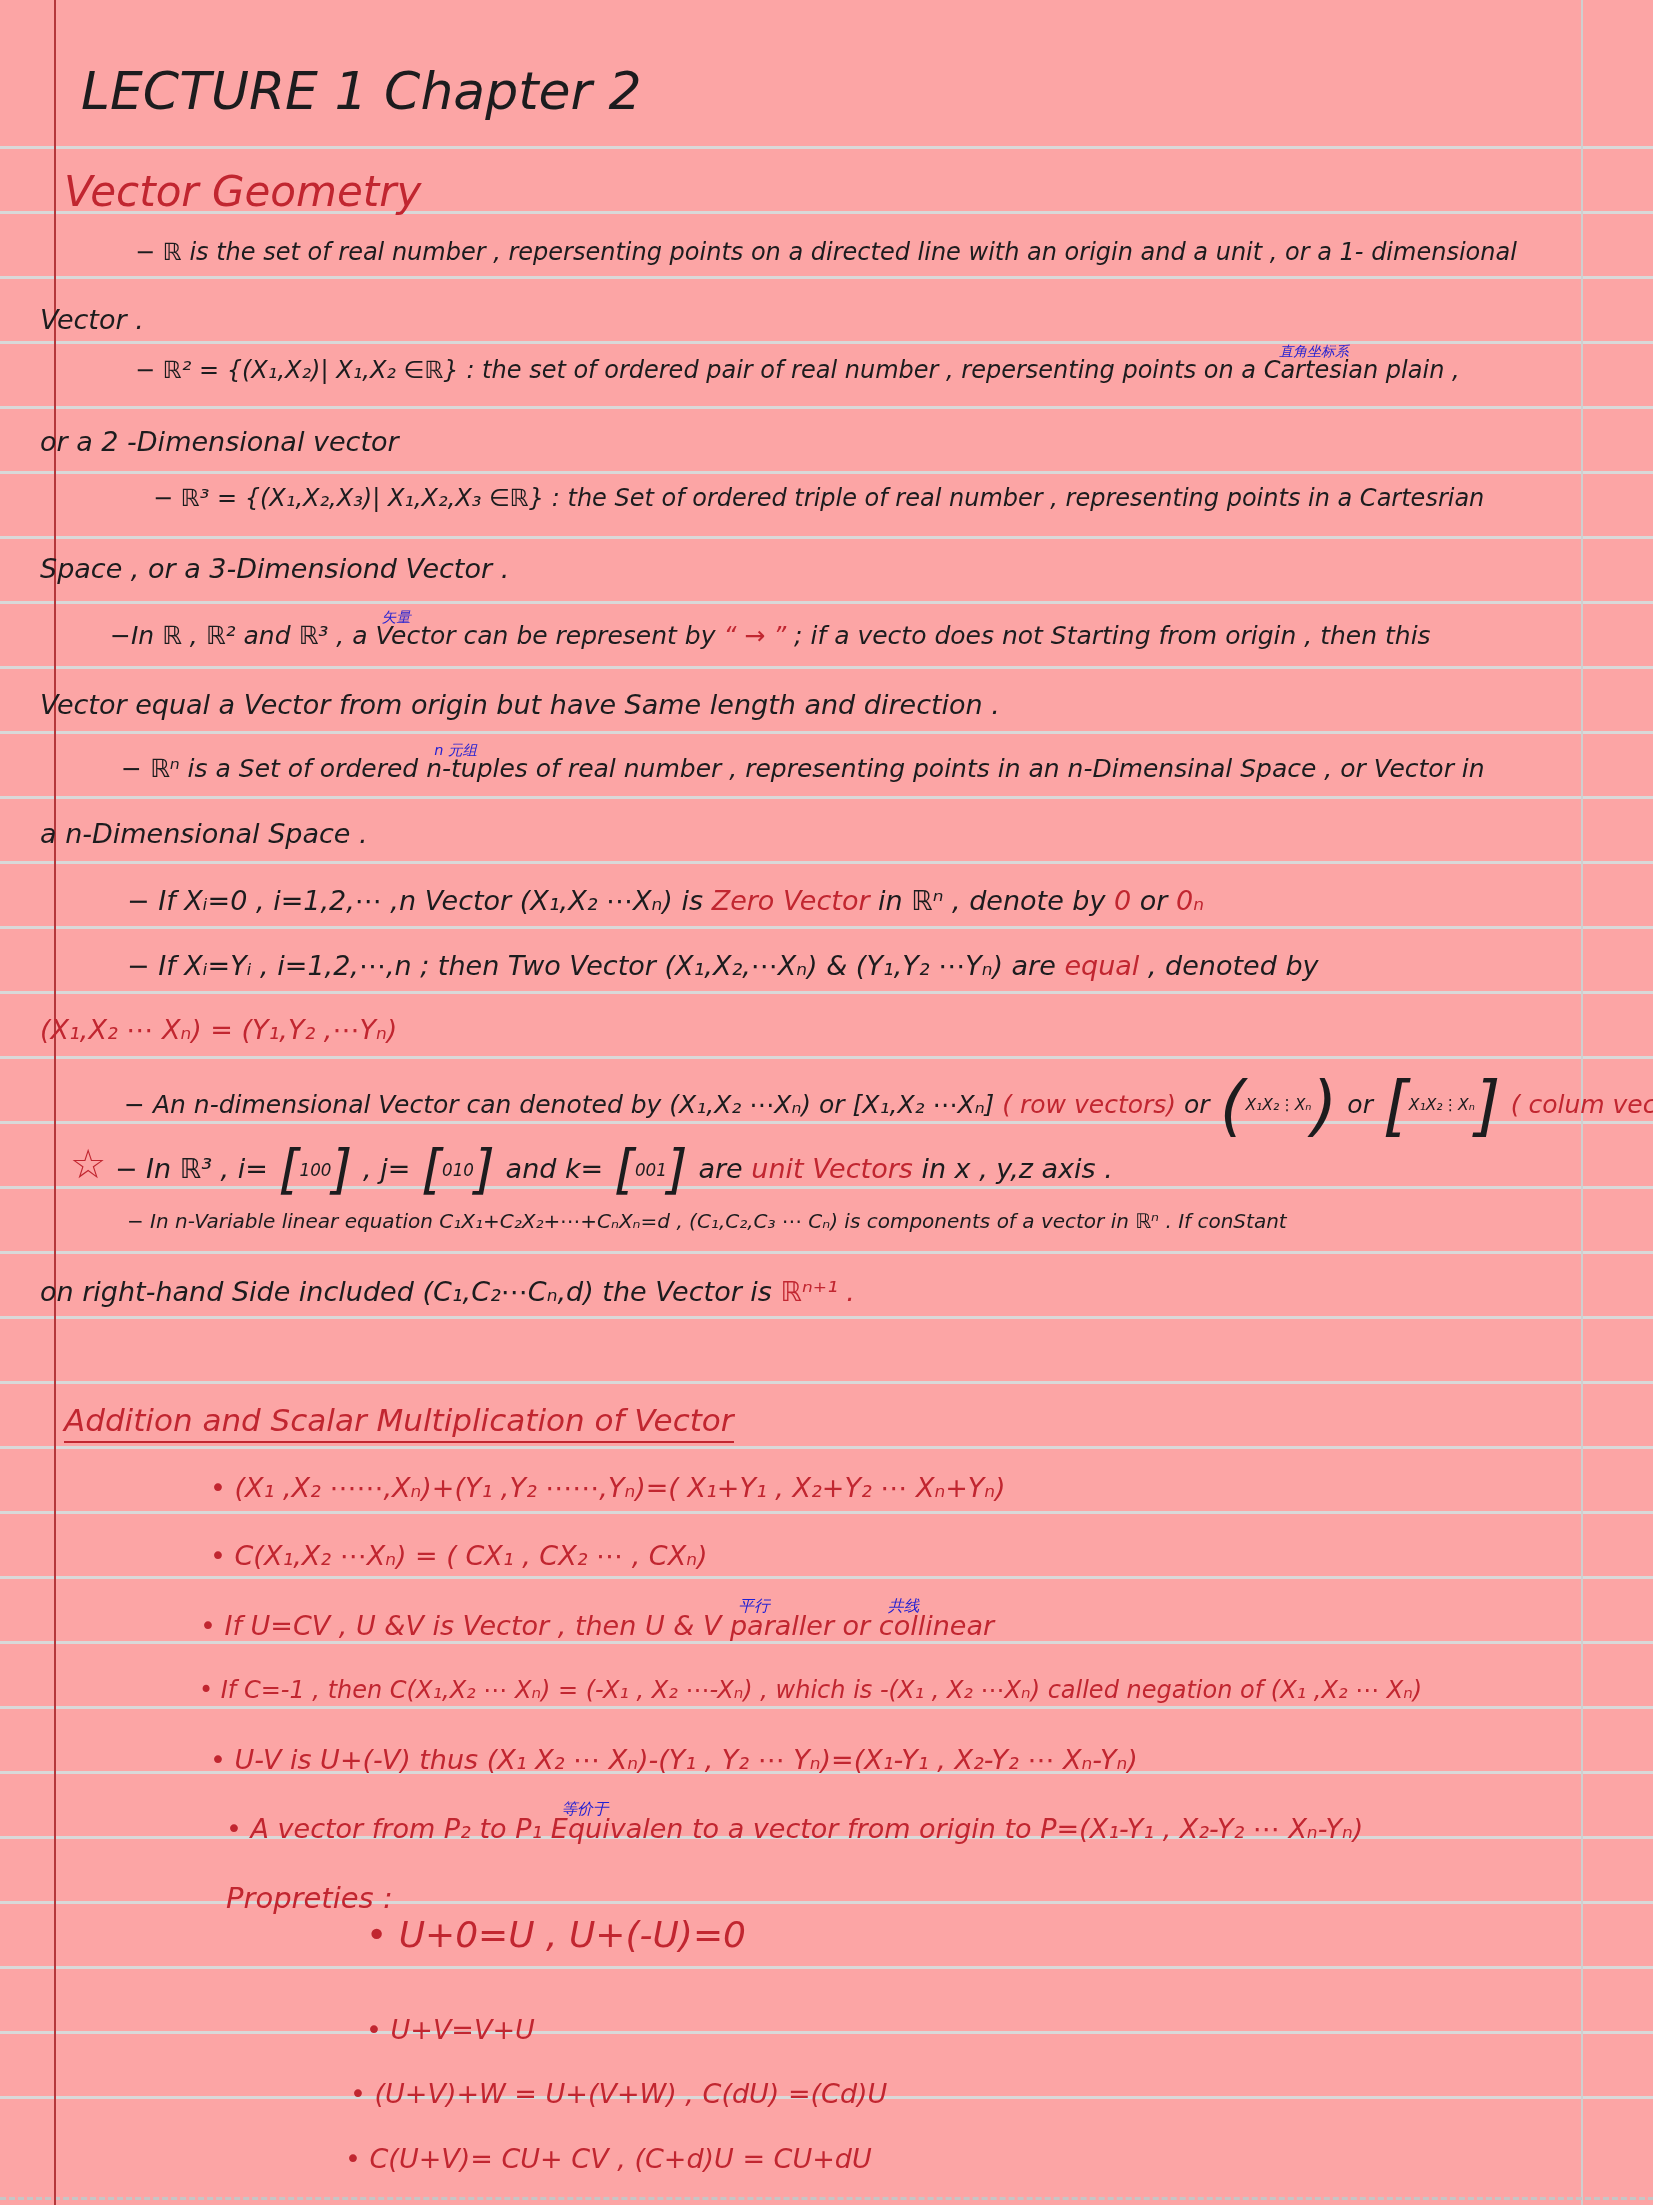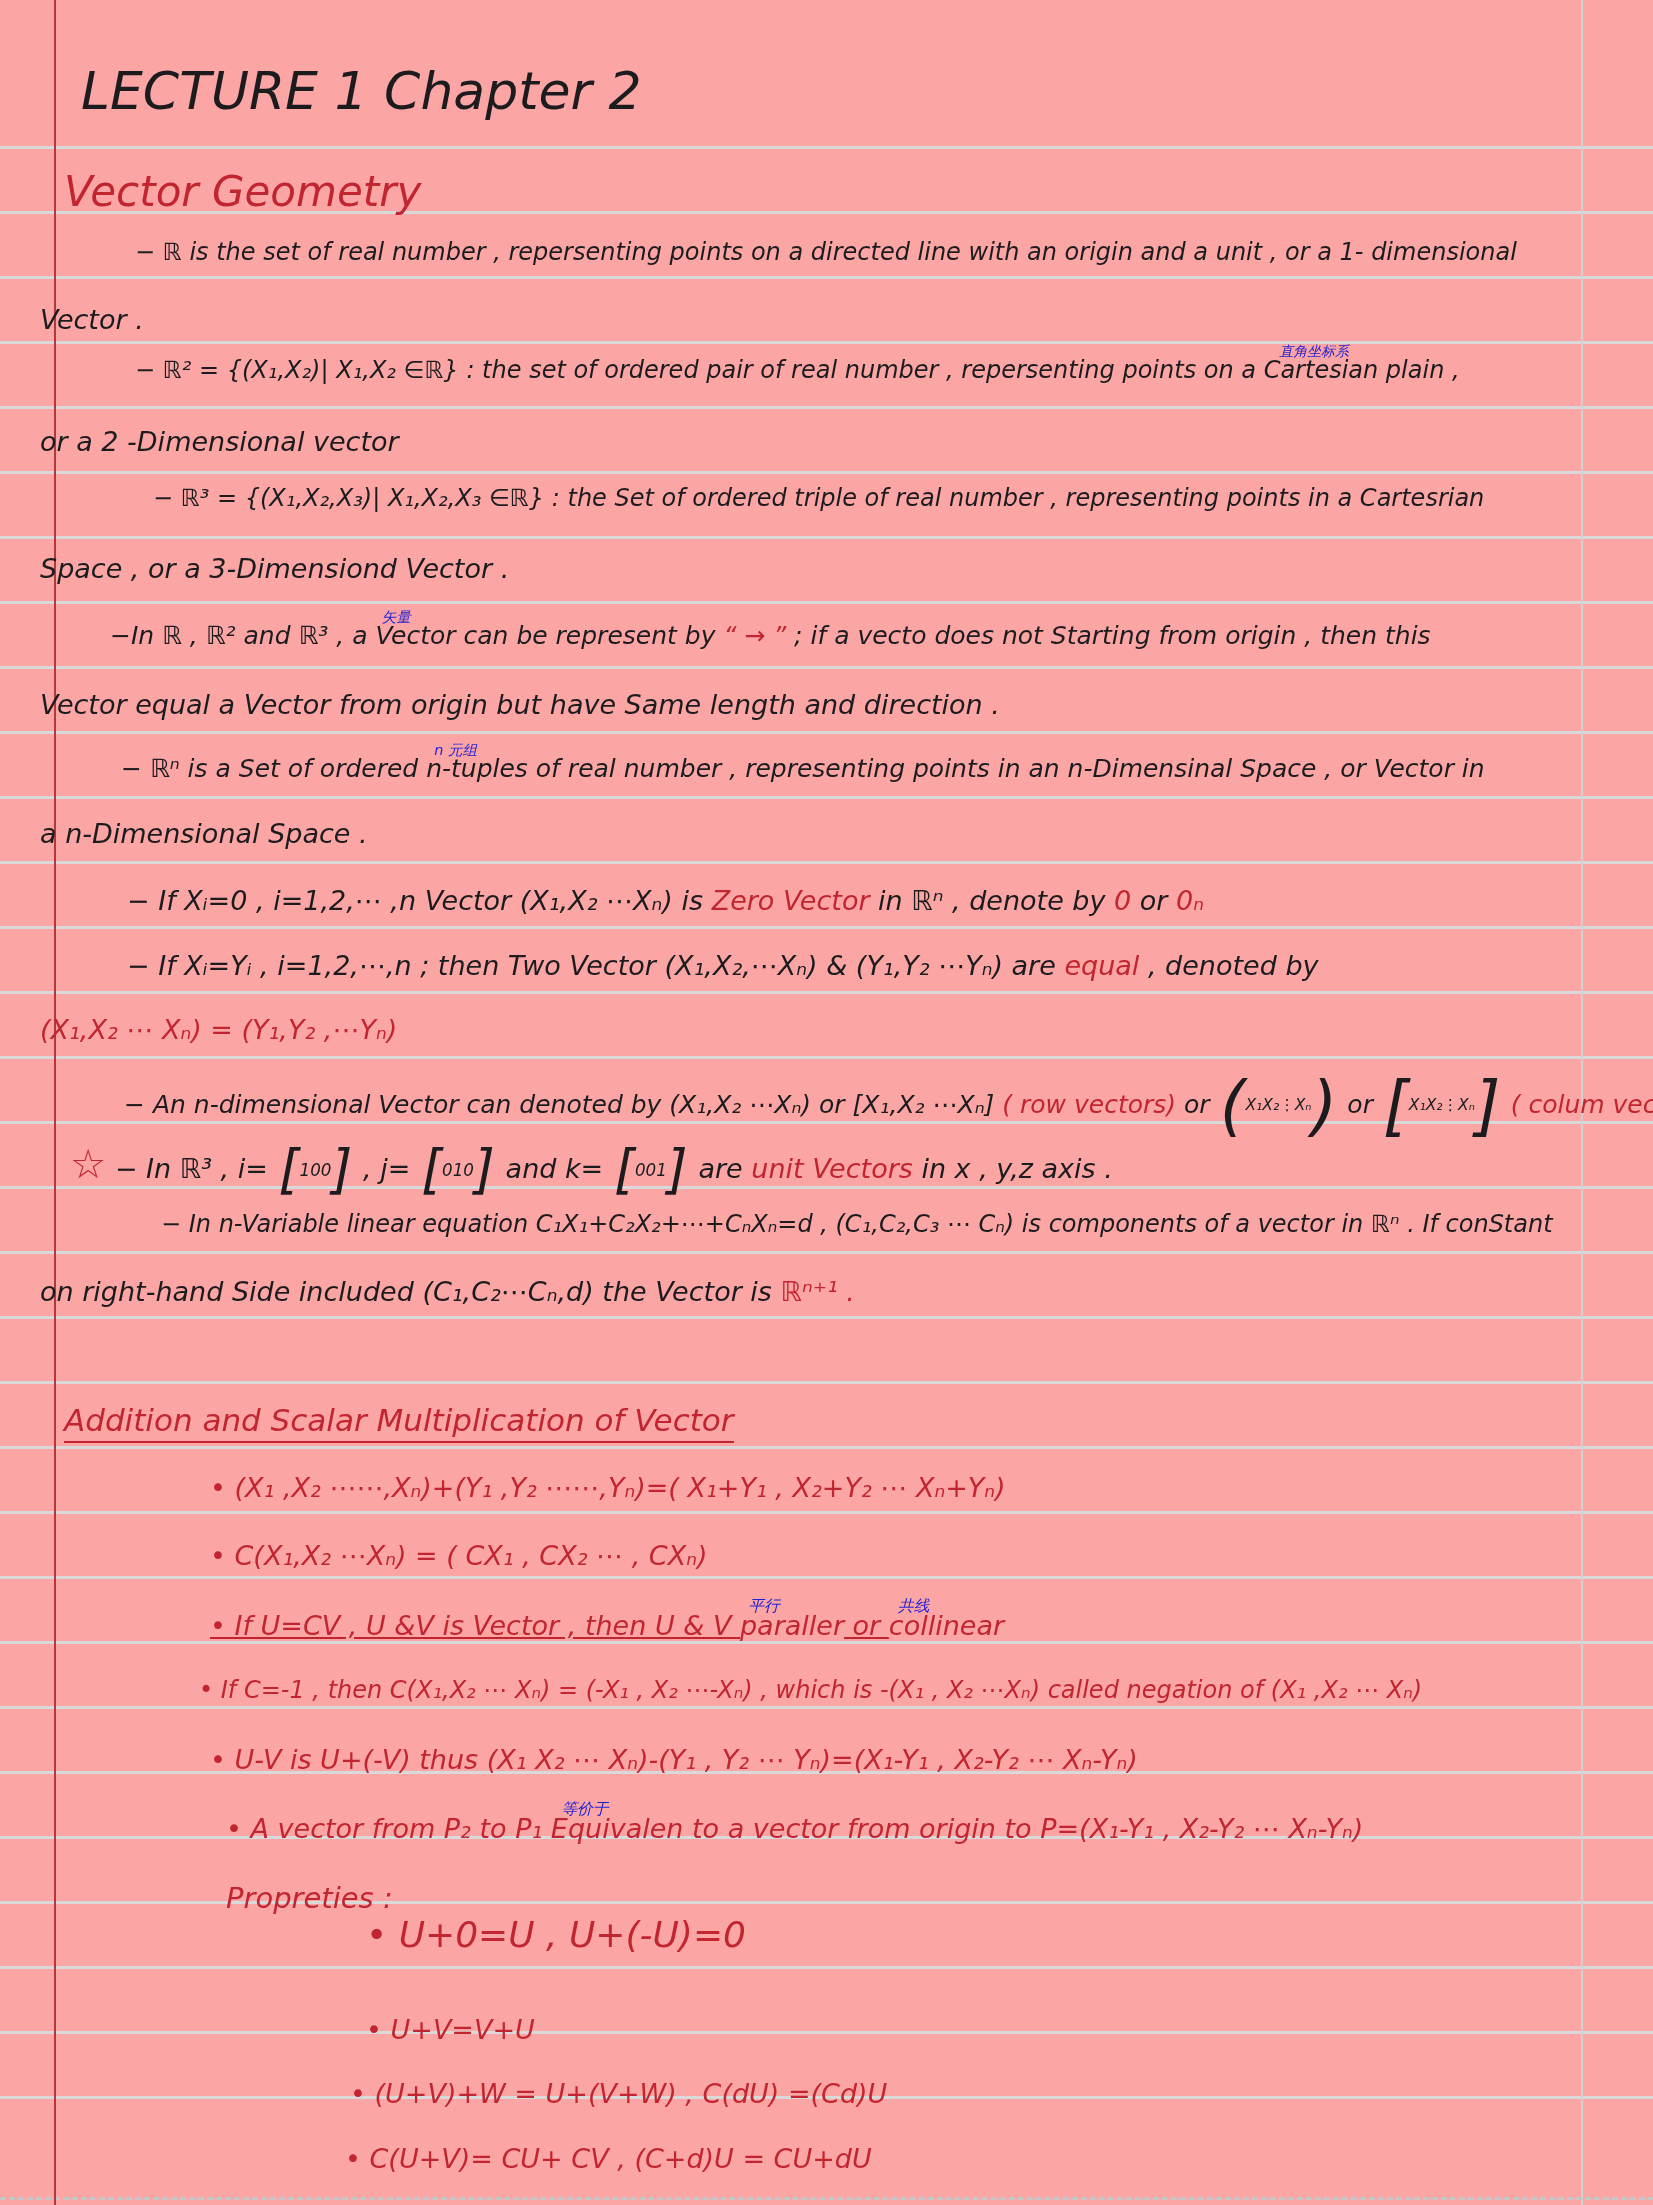--- a/index.html
+++ b/index.html
@@ -110,26 +110,26 @@
           <span class="bracket" style="font-size: 1.98em;">]</span>
         </span><span> and k= </span><span class="stack">
           <span class="bracket" style="font-size: 1.98em;">[</span>
           <span class="col">
             <span>0</span>
             <span>0</span>
             <span>1</span>
           </span>
           <span class="bracket" style="font-size: 1.98em;">]</span>
         </span><span> are </span><span class="red">unit Vectors</span><span> in x , y,z axis .</span></div>
-      <div class="line black" style="left: 127px; top: 1209px; font-size: 24px; margin-left: 34px;"><span>− In n-Variable linear equation C₁X₁+C₂X₂+⋯+CₙXₙ=d , (C₁,C₂,C₃ ⋯ Cₙ) is components of a vector in ℝⁿ . If conStant</span></div>
+      <div class="line black" style="left: 127px; top: 1209px; font-size: 20px;"><span>− In n-Variable linear equation C₁X₁+C₂X₂+⋯+CₙXₙ=d , (C₁,C₂,C₃ ⋯ Cₙ) is components of a vector in ℝⁿ . If conStant</span></div>
       <div class="line black" style="left: 40px; top: 1275px; font-size: 27px;"><span>on right-hand Side included (C₁,C₂⋯Cₙ,d) the Vector is </span><span class="red">ℝⁿ⁺¹ .</span></div>
       <div class="line red" style="left: 64px; top: 1401px; font-size: 31px;"><span class="u"><span>Addition and Scalar Multiplication of Vector</span></span></div>
       <div class="line red" style="left: 210px; top: 1471px; font-size: 27px;"><span>• (X₁ ,X₂ ⋯⋯,Xₙ)+(Y₁ ,Y₂ ⋯⋯,Yₙ)=( X₁+Y₁ , X₂+Y₂ ⋯ Xₙ+Yₙ)</span></div>
       <div class="line red" style="left: 210px; top: 1539px; font-size: 27px;"><span>• C(X₁,X₂ ⋯Xₙ) = ( CX₁ , CX₂ ⋯ , CXₙ)</span></div>
-      <div class="line red" style="left: 210px; top: 1609px; font-size: 27px; text-decoration: underline;"><span>• If U=CV , U &amp;V is Vector , then U &amp; V </span><span class="rel"><span class="note">平行</span><span>paraller</span></span><span> or </span><span class="rel"><span class="note">共线</span><span>collinear</span></span></div>
+      <div class="line red" style="left: 200px; top: 1609px; font-size: 27px;"><span>• If U=CV , U &amp;V is Vector , then U &amp; V </span><span class="rel"><span class="note">平行</span><span>paraller</span></span><span> or </span><span class="rel"><span class="note">共线</span><span>collinear</span></span></div>
       <div class="line red" style="left: 199px; top: 1675px; font-size: 24px;"><span>• If C=-1 , then C(X₁,X₂ ⋯ Xₙ) = (-X₁ , X₂ ⋯-Xₙ) , which is -(X₁ , X₂ ⋯Xₙ) called negation of (X₁ ,X₂ ⋯ Xₙ)</span></div>
       <div class="line red" style="left: 210px; top: 1743px; font-size: 27px;"><span>• U-V is U+(-V) thus (X₁ X₂ ⋯ Xₙ)-(Y₁ , Y₂ ⋯ Yₙ)=(X₁-Y₁ , X₂-Y₂ ⋯ Xₙ-Yₙ)</span></div>
       <div class="line red" style="left: 226px; top: 1812px; font-size: 27px;"><span>• A vector from P₂ to P₁  </span><span class="rel"><span class="note">等价于</span><span>Equivalen</span></span><span> to a vector from origin to P=(X₁-Y₁ , X₂-Y₂ ⋯ Xₙ-Yₙ)</span></div>
       <div class="line red" style="left: 226px; top: 1880px; font-size: 29px;"><span>Propreties :</span></div>
       <div class="line red" style="left: 366px; top: 1912px; font-size: 36px;"><span>• U+0=U , U+(-U)=0</span></div>
       <div class="line red" style="left: 366px; top: 2013px; font-size: 27px;"><span>• U+V=V+U</span></div>
       <div class="line red" style="left: 350px; top: 2077px; font-size: 27px;"><span>• (U+V)+W = U+(V+W) , C(dU) =(Cd)U</span></div>
       <div class="line red" style="left: 345px; top: 2142px; font-size: 27px;"><span>• C(U+V)= CU+ CV , (C+d)U = CU+dU</span></div>
     </div>
 </div>

